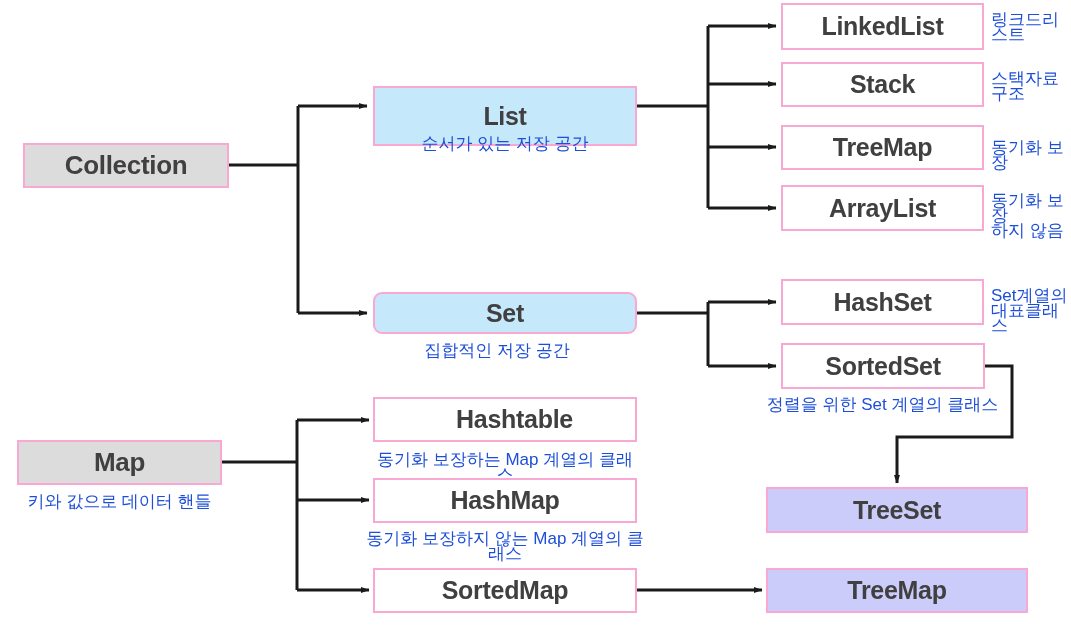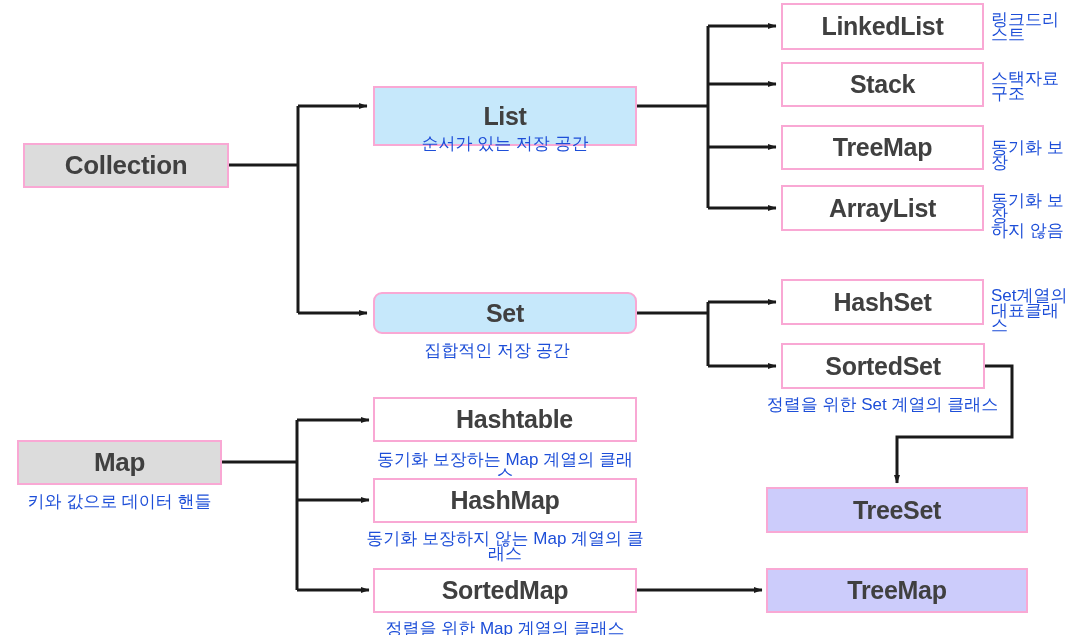--- a/index.html
+++ b/index.html
@@ -152,19 +152,18 @@
   <div class="node root" style="left:17px; top:440px; width:205px; height:45px;">Map</div>
   <div class="caption center" style="left:17px; top:494px; width:205px;">키와 값으로 데이터 핸들</div>
 
   <div class="node plain" style="left:373px; top:397px; width:264px; height:45px;padding-left:19px;">Hashtable</div>
   <div class="caption center" style="left:373px; top:452px; width:264px;">동기화 보장하는 Map 계열의 클래스</div>
 
   <div class="node plain" style="left:373px; top:478px; width:264px; height:45px;">HashMap</div>
   <div class="caption center" style="left:366px; top:531px; width:278px;">동기화 보장하지 않는 Map 계열의 클래스</div>
 
   <div class="node plain" style="left:373px; top:568px; width:264px; height:45px;">SortedMap</div>
-  <div class="caption center" style="left:373px; top:621px; width:264px;">정렬을 위한 Map 계열의 클래스</div>
 
   <div class="node tree" style="left:766px; top:487px; width:262px; height:46px;">TreeSet</div>
 
   <div class="node tree" style="left:766px; top:568px; width:262px; height:45px;">TreeMap</div>
 
 </div>
 
 </body></html>

